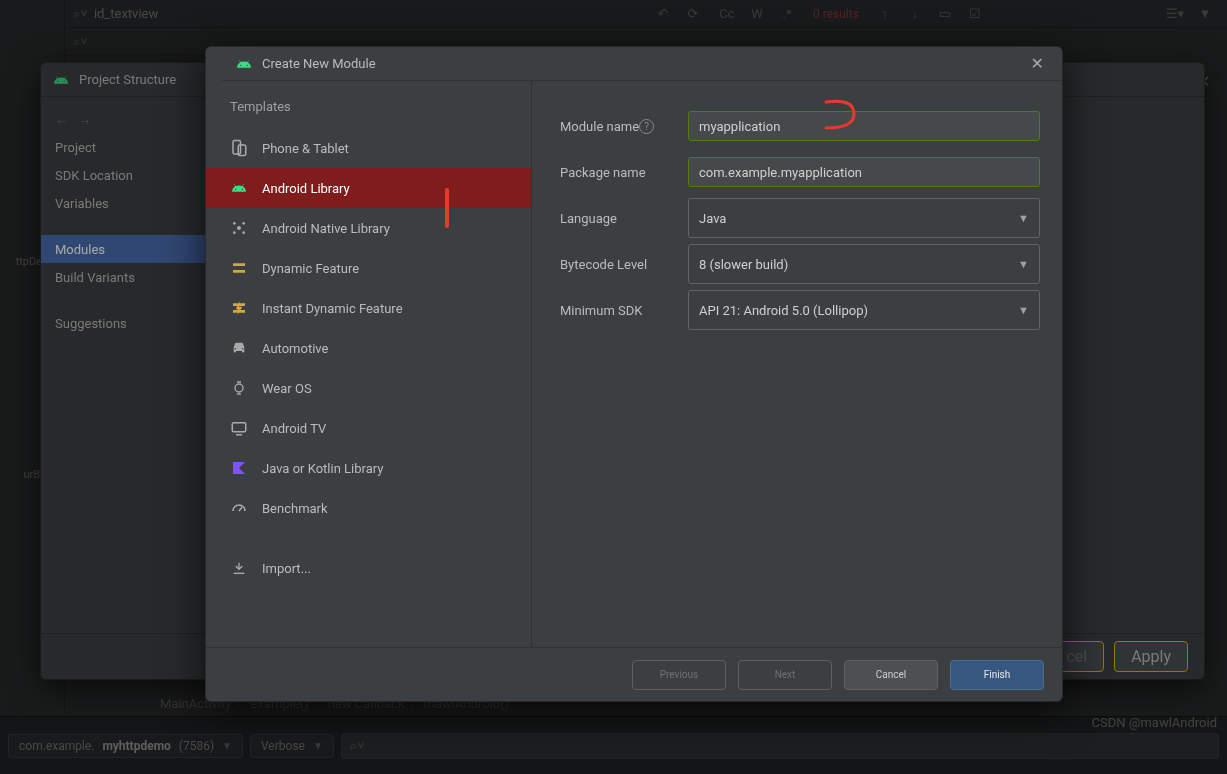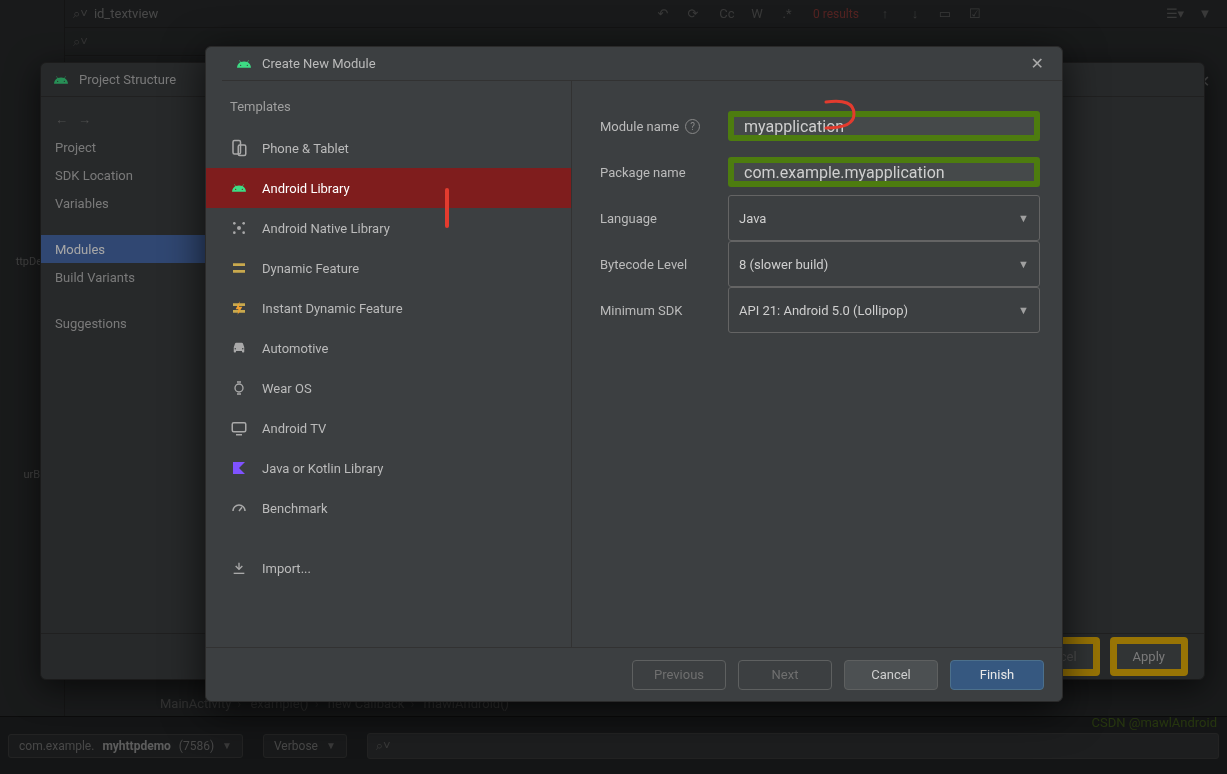--- a/index.html
+++ b/index.html
@@ -14,73 +14,73 @@
   .bg-right { flex:1; display:flex; align-items:center; gap:18px; padding-left:130px;}
   .bg-ico { width:16px; height:16px; display:inline-flex; align-items:center; justify-content:center; color:#888;}
   .results-0 { color:#c75450; font-size:12px;}
   .bg-below-search { position:absolute; top:28px; left:65px; width:460px; height:28px; border-bottom:1px solid #323232; display:flex; align-items:center; padding:0 8px; color:#777;}
   .bg-left-tabs { position:absolute; top:0; left:0; width:65px; height:100%; background:#3c3f41; border-right:1px solid #323232; color:#9a9a9a; font-size:11px; display:flex; flex-direction:column; align-items:flex-end; padding-right:6px; gap:200px; }
   .bg-left-tabs span { writing-mode:horizontal-tb; margin-top:255px;}
   .bg-left-tabs span.t2 { margin-top:0;}
   .bg-right-close { position:absolute; top:72px; right:10px; width:20px; color:#aaa; font-size:16px;}
   .bg-breadcrumb { position:absolute; left:160px; top:696px; color:#808080; font-size:13px;}
   .bg-breadcrumb .sep{ color:#666; margin:0 6px;}
-  .bg-bottom { position:absolute; bottom:0; left:0; right:0; height:58px; background:#313335; border-top:1px solid #1e1e1e; display:flex; align-items:center; gap:20px; padding:0 8px;}
+  .bg-bottom { position:absolute; bottom:0; left:0; right:0; height:58px; background:#313335; border-top:1px solid #1e1e1e; display:flex; align-items:center; gap:7px; padding:0 8px;}
   .bg-pill { background:#3c3f41; border:1px solid #555; border-radius:3px; padding:4px 10px; font-size:12px; display:flex; align-items:center; gap:8px; color:#aaa;}
   .bg-pill .caret{ color:#888; font-size:10px;}
   .bg-bottom-search { flex:1; display:flex; align-items:center; background:#45494a; border:1px solid #555; border-radius:3px; height:26px; padding:0 8px; color:#888;}
-  .watermark { position:absolute; right:10px; bottom:44px; color:#84cc16; opacity:0.5; font-size:13px; pointer-events:none;}
+  .watermark { position:absolute; right:10px; bottom:44px; color:#ffffff; opacity:0.5; font-size:13px; pointer-events:none;}
   .bg-buttons-row { position:absolute; top:46px; left:640px; display:flex; gap:10px;}
   .bg-btn { border:1px solid #555; border-radius:4px; padding:4px 14px; color:#bbb; font-size:12px; background:#3c3f41;}
   .top-icons-group{display:flex;gap:14px;align-items:center}
   .top-icons-group2{display:flex;gap:14px;align-items:center;margin-left:auto;padding-right:14px}
 
   
   .dim { position:absolute; inset:0; background:rgba(0,0,0,0.35); }
 
   
   .ps-dialog { position:absolute; top:62px; left:40px; width:1165px; height:618px; background:#3c3f41; border:1px solid #2a2a2a; border-radius:6px; box-shadow:0 8px 32px rgba(0,0,0,0.6); display:flex; flex-direction:column;}
   .ps-title { height:34px; display:flex; align-items:center; gap:10px; padding:0 12px; border-bottom:1px solid #323232; color:#bbb; font-size:13px;}
   .ps-title .android-ico svg{ width:16px; height:16px;}
   .ps-body { flex:1; display:flex; }
   .ps-side { width:165px; background:#3c3f41; border-right:1px solid #323232; padding-top:8px;}
   .ps-navrow { height:28px; display:flex; align-items:center; gap:10px; padding:0 14px; color:#777;}
   .ps-item { height:28px; display:flex; align-items:center; padding:0 14px; color:#bbbbbb; font-size:13px; cursor:default;}
   .ps-item.selected { background:#4b6eaf; color:#ffffff;}
   .ps-group-space { height:18px;}
   .ps-content { flex:1; }
   .ps-footer { height:46px; border-top:1px solid #323232; display:flex; align-items:center; justify-content:flex-end; gap:10px; padding:0 16px;}
-  .ps-btn { border:7px solid #eab308; background:#4c5052; color:#bbb; border-radius:4px; padding:5px 16px; font-size:13px;}
+  .ps-btn { border:1px solid #eab308; background:#4c5052; color:#bbb; border-radius:4px; padding:5px 16px; font-size:16px;}
   .ps-btn.disabled{ color:#777; }
 
   
   .dim2 { position:absolute; inset:0; background:rgba(0,0,0,0.35); }
 
   
   .mod-dialog { position:absolute; top:46px; left:205px; width:858px; height:656px; background:#3c3f41; border:1px solid #2a2a2a; border-radius:6px; box-shadow:0 8px 40px rgba(0,0,0,0.7); display:flex; flex-direction:column;}
   .mod-titlebar { height:34px; display:flex; align-items:center; padding:0 14px; border-bottom:1px solid #323232; color:#bbb;margin-left:16px;}
   .mod-titlebar .android-ico { margin-right:10px; display:inline-flex;}
   .mod-close { margin-left:auto; color:#aaa; font-size:16px; padding:2px 4px; cursor:default;}
   .mod-body { flex:1; display:flex;}
-  .mod-left { width:366px; border-right:1px solid #323232; padding-top:18px;}
+  .mod-left { width:326px; border-right:1px solid #323232; padding-top:18px;}
   .mod-left-head { padding:0 24px 14px; color:#9f9f9f; font-size:13px;}
   .tmpl-item { height:40px; display:flex; align-items:center; gap:14px; padding:0 24px; color:#bbbbbb; font-size:13px;}
   .tmpl-item.selected { background:#7f1d1d; color:#ffffff;}
   .tmpl-ico { width:18px; height:18px; display:inline-flex; align-items:center; justify-content:center; color:#a9a9a9;}
   .tmpl-item.selected .tmpl-ico{ color:#fff;}
   .tmpl-sep { height:20px;}
   .mod-right { flex:1; padding:22px 22px 0 28px;}
   .form-row { display:flex; align-items:center; height:46px;}
-  .form-label { width:128px; color:#bbbbbb; font-size:13px; display:flex; align-items:center; gap:6px;}
-  .form-input { flex:1; height:30px; background:#45494a; border:6px solid #4d7c0f; border-radius:3px; padding:0 10px; color:#cfcfcf; font-size:16px; display:flex; align-items:center;}
-  .form-select { flex:1; height:46px; background:#3c3f41; border:1px solid #646464; border-radius:3px; padding:0 10px; display:flex; align-items:center; justify-content:space-between; color:#cfcfcf; font-size:13px;}
+  .form-label { width:128px; color:#bbbbbb; font-size:13px; display:flex; align-items:center; }
+  .form-input { flex:1; height:30px; background:#45494a; border:1px solid #4d7c0f; border-radius:3px; padding:0 10px; color:#cfcfcf; font-size:13px; display:flex; align-items:center;}
+  .form-select { flex:1; height:40px; background:#3c3f41; border:1px solid #646464; border-radius:3px; padding:0 10px; display:flex; align-items:center; justify-content:space-between; color:#cfcfcf; font-size:13px;}
   .form-select .caret { color:#a0a0a0; font-size:11px;}
   .help-circle { width:15px;height:15px;border:1px solid #888;border-radius:50%;display:inline-flex;align-items:center;justify-content:center;font-size:10px;color:#888;}
   .mod-footer { height:54px; border-top:1px solid #323232; display:flex; align-items:center; justify-content:flex-end; gap:12px; padding:0 18px;}
-  .m-btn { min-width:94px; height:30px; border-radius:4px; display:inline-flex; align-items:center; justify-content:center; font-size:13px;}
+  .m-btn { min-width:94px; height:30px; border-radius:4px; display:inline-flex; align-items:center; justify-content:center; font-size:10px;}
   .m-btn.ghost-dis { border:1px solid #5e6060; background:transparent; color:#6f6f6f;}
   .m-btn.ghost { border:1px solid #5e6060; background:#4c5052; color:#cfcfcf;}
   .m-btn.primary { background:#365880; border:1px solid #4c708c; color:#e8e8e8;}
 
   
   .annot1 { position:absolute; top:188px; left:445px; width:4px; height:40px; background:#e33b2e; border-radius:2px; z-index:60;}
   .annot2 { position:absolute; top:96px; left:820px; width:40px; height:36px; z-index:60; pointer-events:none;}
   .annot2 svg { width:100%; height:100%; }
 
   

